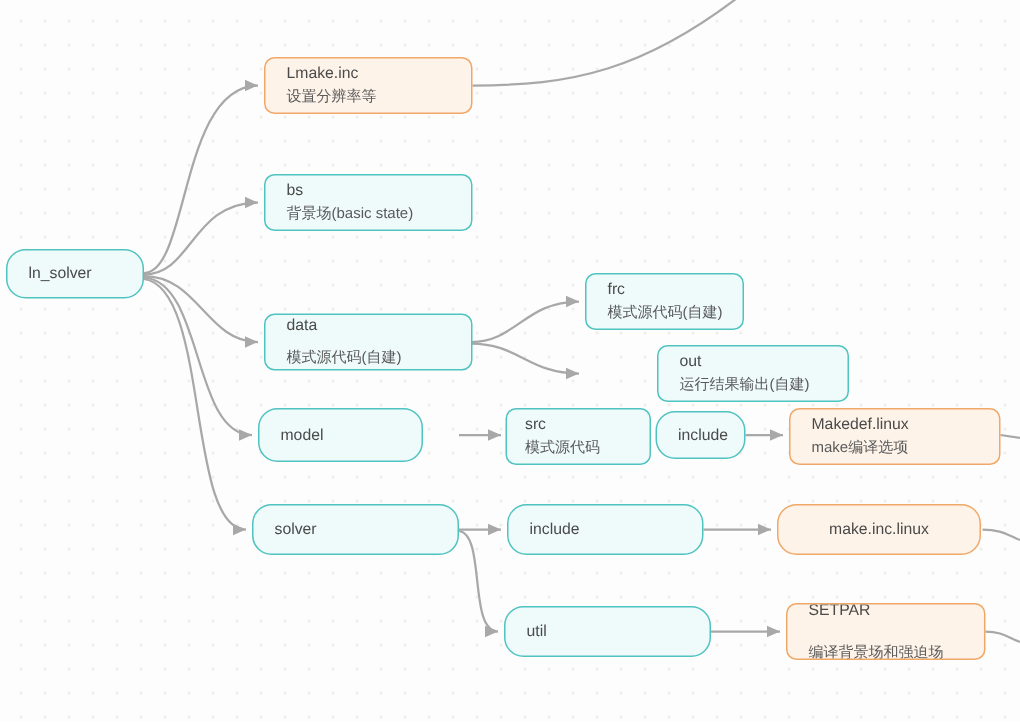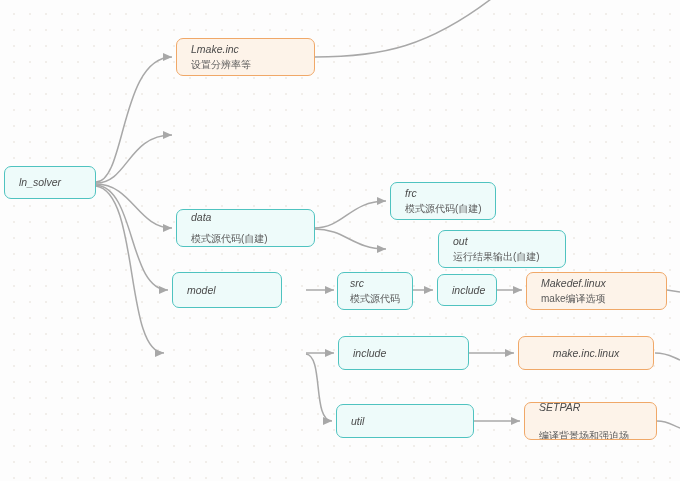--- a/index.html
+++ b/index.html
@@ -40,30 +40,30 @@
   }
   .node.orange {
     border-color: #f0a868;
     background: #fdf3e9;
   }
   .node .title {
     font-size: 10.5px;
     color: #4a4a4a;
     line-height: 15px;
     white-space: nowrap;
-    font-style: italic;
   }
   .node .sub {
     font-size: 10px;
     color: #5a5a5a;
     line-height: 15px;
     white-space: nowrap;
   }
   .node.single {
     justify-content: center;
+    border-radius: 13px;
   }
 </style>
 </head>
 <body>
 
 <div id="canvas">
 
   <svg id="edges" viewBox="0 0 680 481" xmlns="http://www.w3.org/2000/svg">
     <defs>
       <marker id="arrow" markerWidth="7" markerHeight="7" refX="6" refY="3" orient="auto" markerUnits="strokeWidth">
@@ -99,54 +99,61 @@
 
   <div class="node single" style="left:4px; top:166px; width:92px; height:33px;">
     <div class="title">ln_solver</div>
   </div>
 
   <div class="node orange" style="left:176px; top:38px; width:139px; height:38px;">
     <div class="title">Lmake.inc</div>
     <div class="sub">设置分辨率等</div>
   </div>
 
+  <div class="node" style="left:176px; top:116px; width:139px; height:38px;">
+    <div class="title">bs</div>
+    <div class="sub">背景场(basic state)</div>
+  </div>
 
   <div class="node" style="left:176px; top:209px; width:139px; height:38px;justify-content:space-between;">
     <div class="title">data</div>
     <div class="sub">模式源代码(自建)</div>
   </div>
 
   <div class="node" style="left:390px; top:182px; width:106px; height:38px;">
     <div class="title">frc</div>
     <div class="sub">模式源代码(自建)</div>
   </div>
 
   <div class="node" style="left:390px; top:230px; width:128px; height:38px;margin-left:48px;">
     <div class="title">out</div>
     <div class="sub">运行结果输出(自建)</div>
   </div>
 
   <div class="node single" style="left:172px; top:272px; width:110px; height:36px;">
     <div class="title">model</div>
   </div>
 
-  <div class="node" style="left:337px; top:272px; width:76px; height:38px;padding-left:12px;">
+  <div class="node" style="left:337px; top:272px; width:97px; height:38px;padding-left:12px;">
     <div class="title">src</div>
     <div class="sub">模式源代码</div>
   </div>
 
   <div class="node single" style="left:437px; top:274px; width:60px; height:32px;">
     <div class="title">include</div>
   </div>
 
   <div class="node orange" style="left:526px; top:272px; width:141px; height:38px;">
     <div class="title">Makedef.linux</div>
     <div class="sub">make编译选项</div>
   </div>
 
+  <div class="node single" style="left:168px; top:336px; width:138px; height:34px;">
+    <div class="title">solver</div>
+  </div>
 
   <div class="node single" style="left:338px; top:336px; width:131px; height:34px;">
     <div class="title">include</div>
   </div>
 
   <div class="node orange single" style="left:518px; top:336px; width:136px; height:34px;">
     <div class="title" style="text-align:center; width:100%;">make.inc.linux</div>
   </div>
 
   <div class="node single" style="left:336px; top:404px; width:138px; height:34px;">

